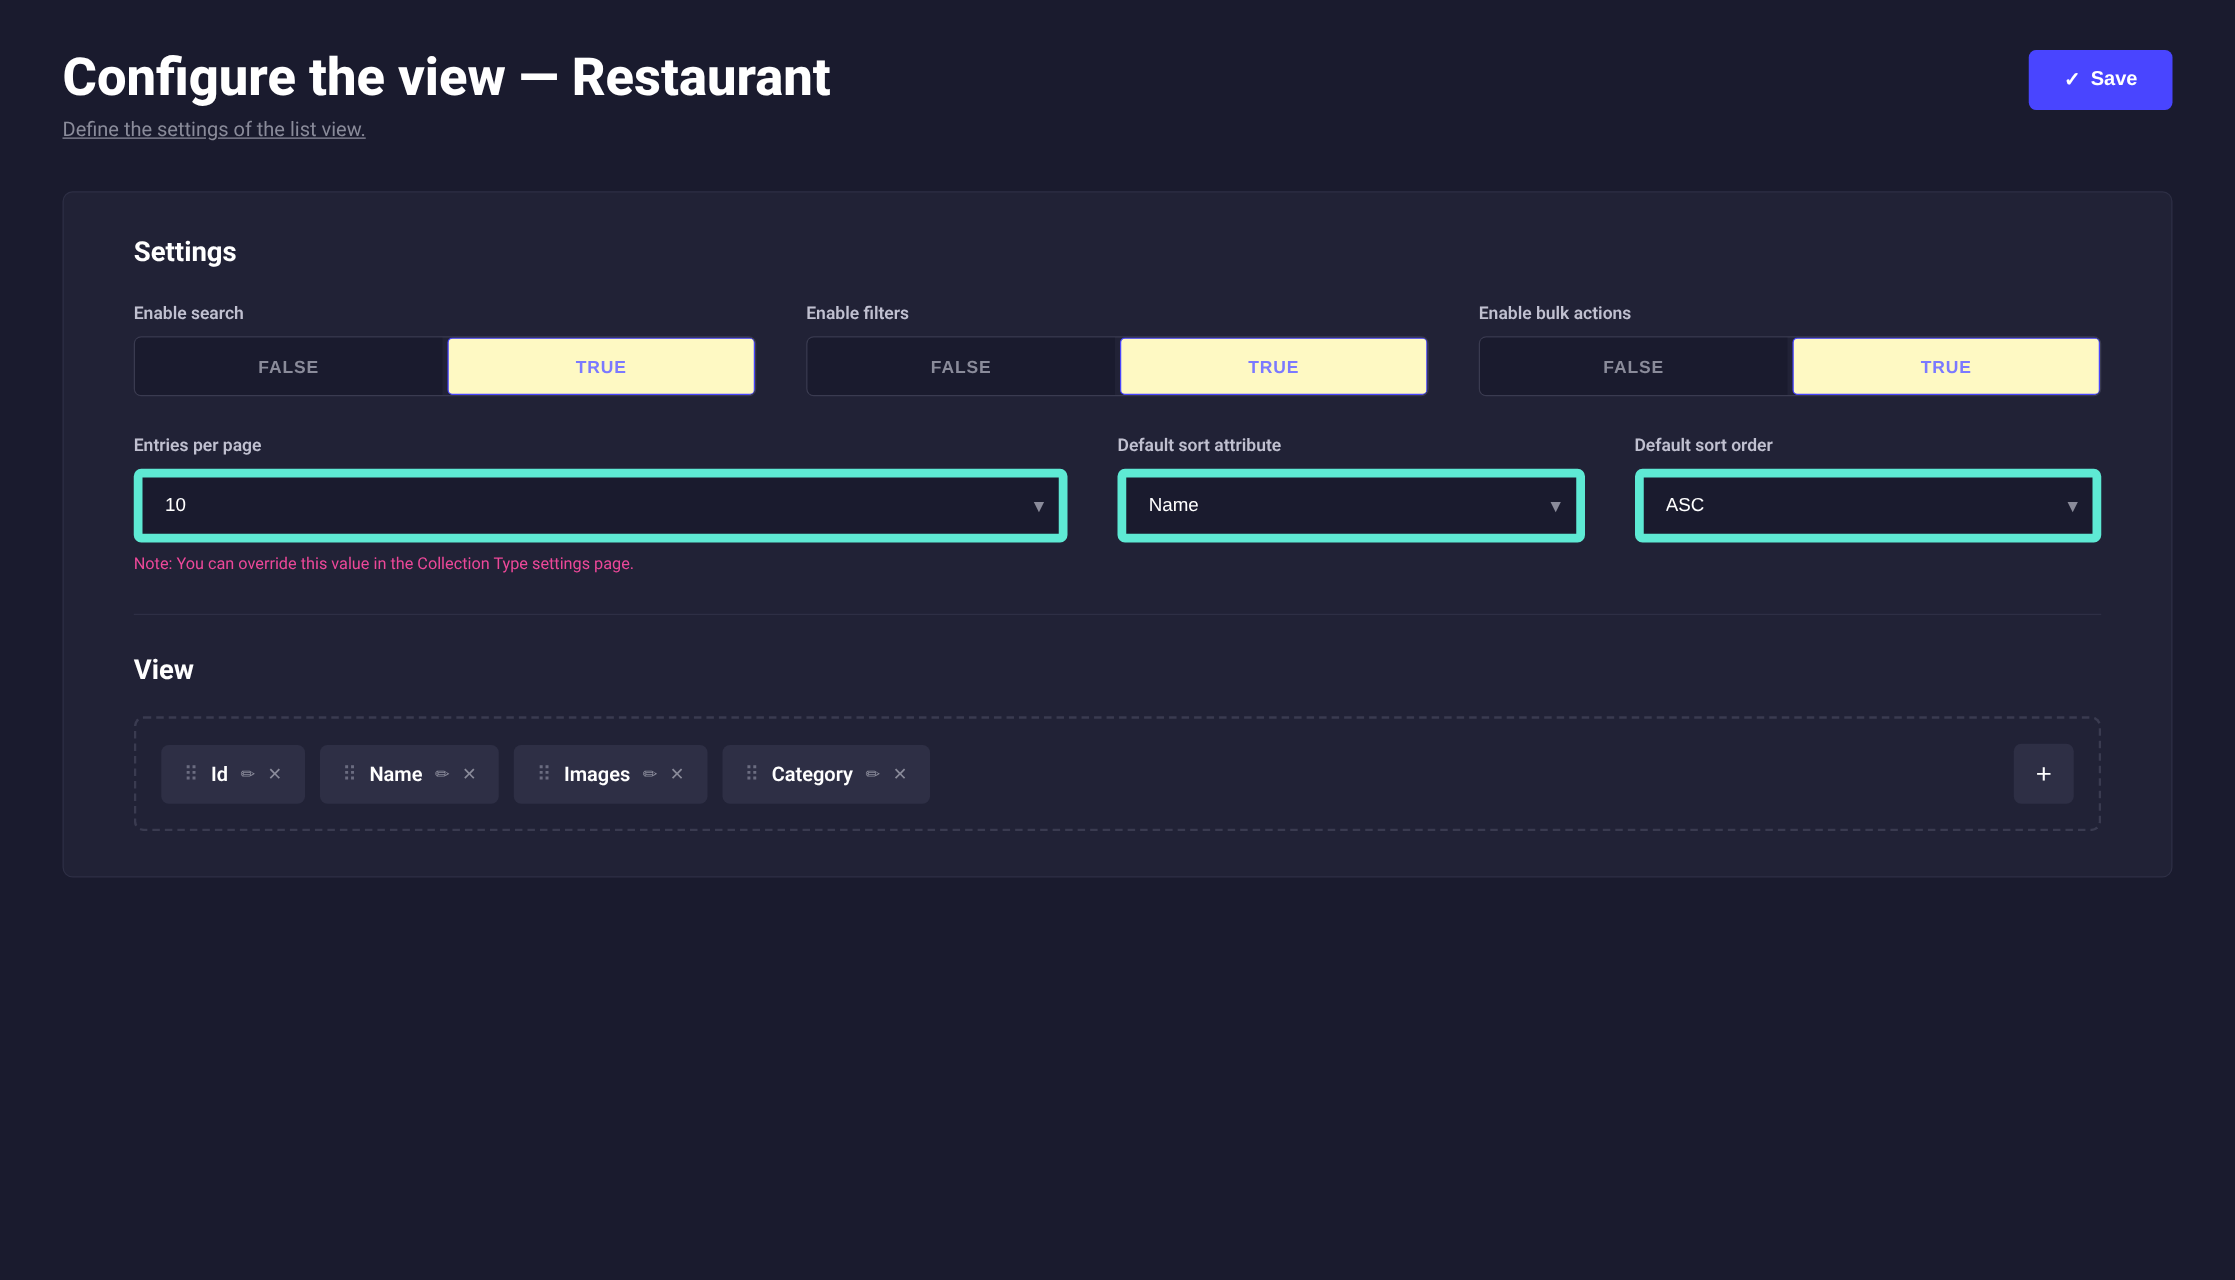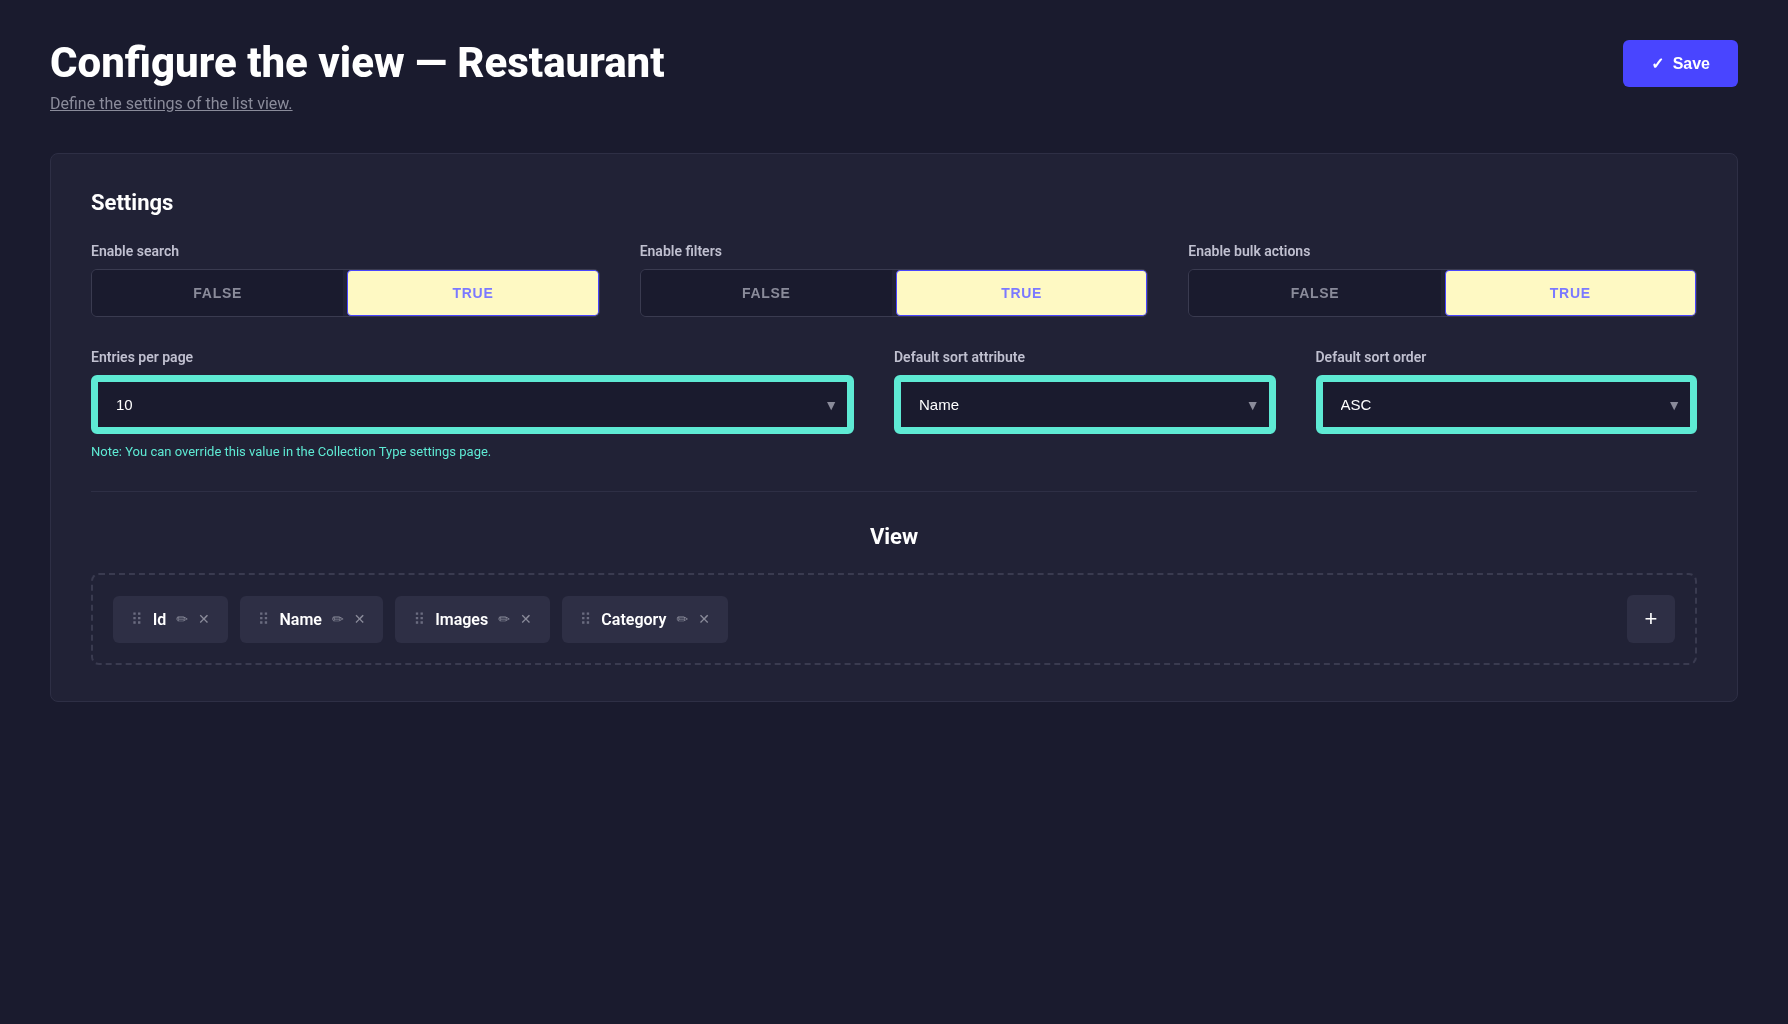--- a/index.html
+++ b/index.html
@@ -50,21 +50,21 @@
       white-space: nowrap;
     }
 
     .check-icon {
       font-size: 16px;
     }
 
     .card {
       background-color: #212236;
       border-radius: 8px;
-      padding: 36px 40px;
+      padding: 36px 56px;
       border: 1px solid #2e2f45;
     }
 
     .section-title {
       font-size: 22px;
       font-weight: 700;
       color: #ffffff;
       margin-bottom: 28px;
     }
 
@@ -147,33 +147,32 @@
       right: 16px;
       top: 50%;
       transform: translateY(-50%);
       color: #8a8b9a;
       pointer-events: none;
       font-size: 14px;
     }
 
     .entries-note {
       font-size: 13px;
-      color: #5eead4;
+      color: #ec4899;
       margin-top: 10px;
     }
 
     .divider {
       border: none;
       border-top: 1px solid #2e2f45;
       margin: 32px 0;
     }
 
     .view-section .section-title {
       margin-bottom: 24px;
-      text-align: center;
     }
 
     .view-items-container {
       border: 2px dashed #3a3b50;
       border-radius: 8px;
       padding: 20px;
       display: flex;
       align-items: center;
       gap: 12px;
       flex-wrap: wrap;

